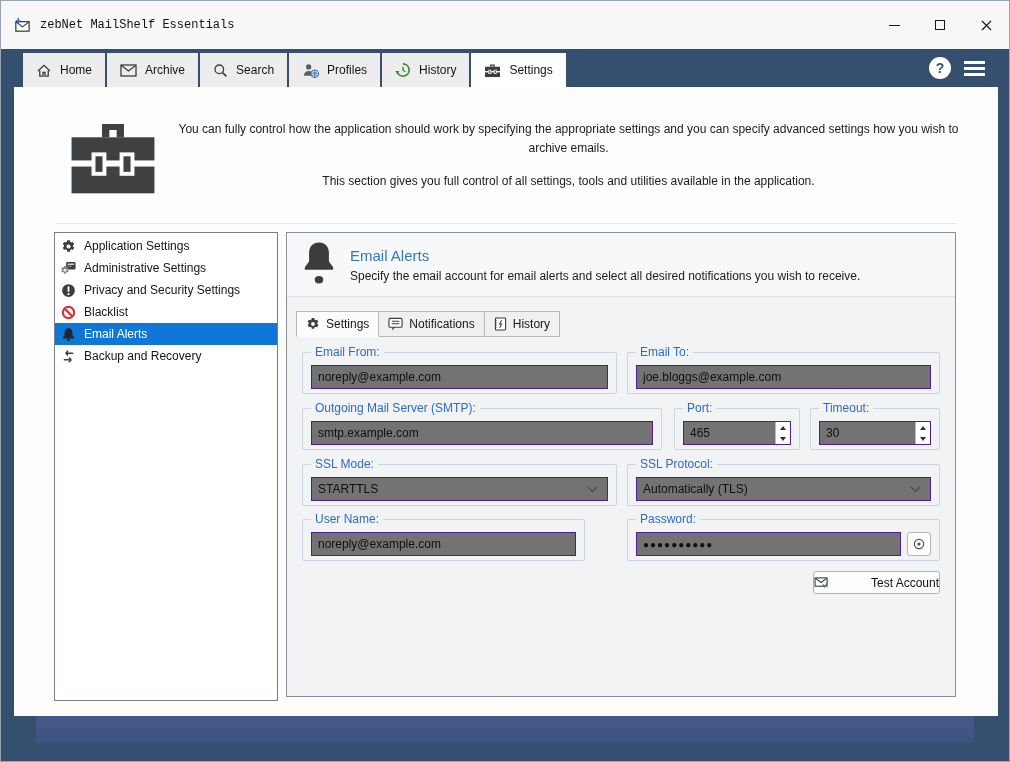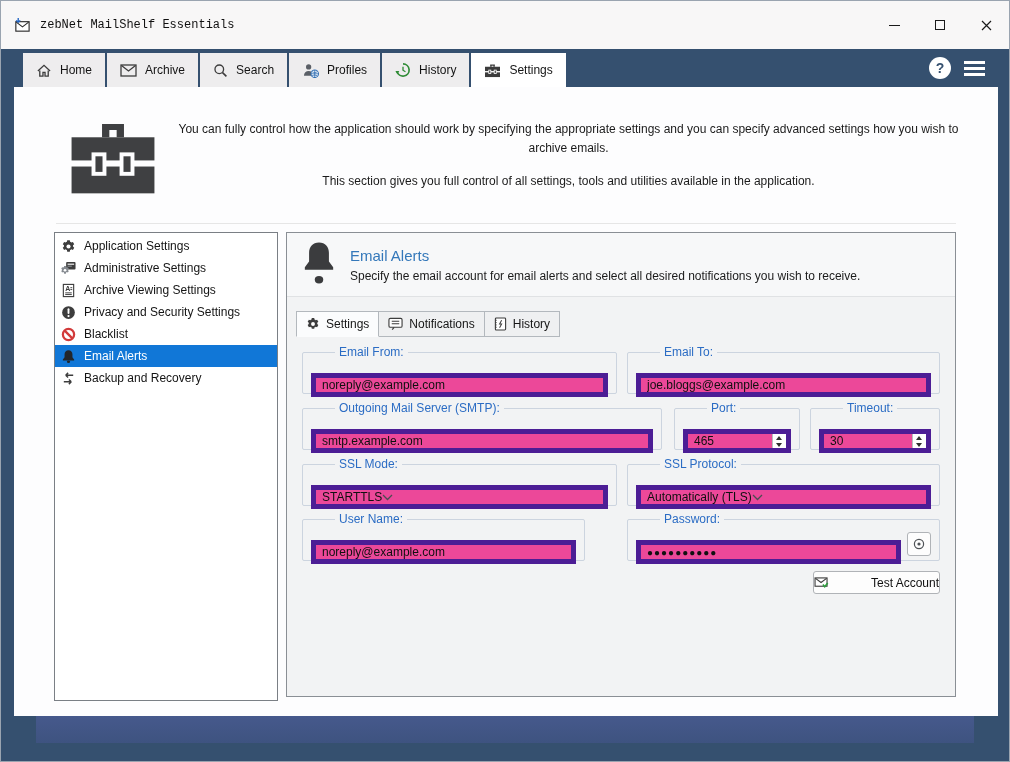--- a/index.html
+++ b/index.html
@@ -47,29 +47,29 @@
   .rheader-txt { margin-left:14px; }
   .rtitle { font-size:15px; color:#3478ba; }
   .rdesc { font-size:12px; color:#1b1b1b; margin-top:5px; }
 
   .ptabs { position:absolute; left:10px; top:78px; display:flex; }
   .ptab { display:flex; align-items:center; gap:6px; padding:0 9px; height:26px; font-size:12px; color:#161616; background:#eff0f1; border:1px solid #b3b8bd; margin-left:-1px; cursor:default; }
   .ptab.active { background:#fbfcfd; border-bottom-color:#fbfcfd; position:relative; z-index:2; }
 
   
   .group { position:absolute; border:1px solid #ccd4df; border-radius:2px; height:42px; }
-  .glabel { position:absolute; top:-8px; left:8px; padding:0 4px; font-size:12px; line-height:15px; color:#2b6cc4; background:#f2f3f4; white-space:nowrap;margin-left:24px; }
-  .ibox { position:absolute; left:8px; top:20px; height:24px; border:5px solid #4c1d95; background:#ec4899; display:flex; align-items:center; overflow:hidden; }
+  .glabel { position:absolute; top:-8px; left:8px; padding:0 4px; font-size:12px; line-height:15px; color:#2b6cc4; background:#f2f3f4; white-space:nowrap; }
+  .ibox { position:absolute; left:8px; top:12px; height:24px; border:1px solid #4c1d95; background:#737373; display:flex; align-items:center; overflow:hidden; }
   input.txt { border:0; outline:0; width:100%; height:100%; padding:0 6px; font:12px "Liberation Sans",sans-serif; color:#101010; background:transparent; }
   input.pwd { font-size:10px; letter-spacing:1px; font-weight:bold; }
   .spincol { width:17px; height:100%; border-left:1px solid #b9bcbf; display:flex; flex-direction:column; background:#fff; }
   .spinbtn { flex:1; display:flex; align-items:center; justify-content:center; cursor:default; }
   .tri-up { width:0; height:0; border-left:3.5px solid transparent; border-right:3.5px solid transparent; border-bottom:4.5px solid #2e2e2e; }
   .tri-down { width:0; height:0; border-left:3.5px solid transparent; border-right:3.5px solid transparent; border-top:4.5px solid #2e2e2e; }
-  .combo { justify-content:flex-start; padding-right:9px; }
+  .combo { justify-content:space-between; padding-right:9px; }
   .combo .val { padding-left:6px; font-size:12px; color:#101010; }
   .eye-btn { position:absolute; right:8px; top:12px; width:24px; height:24px; border:1px solid #b0b3b7; border-radius:3px; background:#fdfdfd; display:flex; align-items:center; justify-content:center; }
   .test-btn { position:absolute; left:526px; top:338px; width:127px; height:23px; border:1px solid #b0b3b7; border-radius:3px; background:#fdfdfd; display:flex; align-items:center; justify-content:space-between; gap:7px; font-size:12px; color:#101010; cursor:default; }
 
   
   #g-email-from { left:15px;  top:119px; width:315px; }
   #g-email-to   { left:340px; top:119px; width:313px; }
   #g-smtp       { left:15px;  top:175px; width:360px; }
   #g-port       { left:387px; top:175px; width:126px; }
   #g-timeout    { left:523px; top:175px; width:130px; }
@@ -208,30 +208,20 @@
                 <path fill="#84898f" d="M6.6 1.2h2.8l.3 1.7c.5.2 1 .4 1.4.8l1.6-.6 1.4 2.4-1.3 1.1c.1.5.1 1 0 1.5l1.3 1.1-1.4 2.4-1.6-.6c-.4.3-.9.6-1.4.8l-.3 1.7H6.6l-.3-1.7c-.5-.2-1-.4-1.4-.8l-1.6.6-1.4-2.4 1.3-1.1c-.1-.5-.1-1 0-1.5L1.9 5.5l1.4-2.4 1.6.6c.4-.3.9-.6 1.4-.8z"></path>
                 <circle cx="8" cy="8" r="2.2" fill="#fff"></circle>
               </g>
             </svg>
           </span>
         <span>Administrative Settings</span>
       </div>
       <div class="litem">
         <span class="licon">
             <svg width="15" height="15" viewBox="0 0 16 16">
-              <rect x="2.5" y="1.5" width="11" height="13" fill="#fff" stroke="#3d3d3d" stroke-width="1.2"></rect>
-              <text x="4.6" y="8.2" font-size="7.5" font-weight="bold" fill="#3d3d3d" font-family="Liberation Sans, sans-serif">A</text>
-              <path d="M10 5h2M10 7h2M4.5 10.5h7M4.5 12.3h7" stroke="#3d3d3d" stroke-width="1"></path>
-            </svg>
-          </span>
-        <span>Archive Viewing Settings</span>
-      </div>
-      <div class="litem">
-        <span class="licon">
-            <svg width="15" height="15" viewBox="0 0 16 16">
               <circle cx="8" cy="8" r="6.8" fill="#3d3d3d"></circle>
               <rect x="7" y="3.5" width="2" height="6" rx="1" fill="#fff"></rect>
               <circle cx="8" cy="11.8" r="1.2" fill="#fff"></circle>
             </svg>
           </span>
         <span>Privacy and Security Settings</span>
       </div>
       <div class="litem">
         <span class="licon">
             <svg width="15" height="15" viewBox="0 0 16 16">

